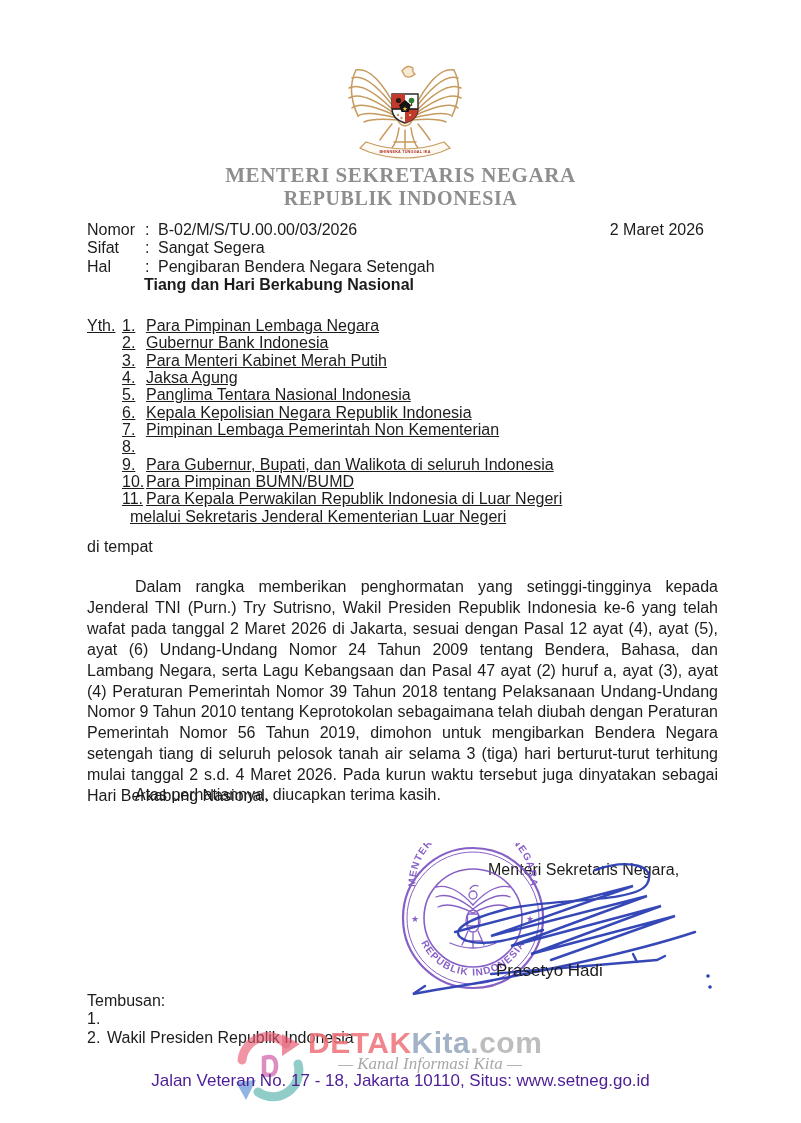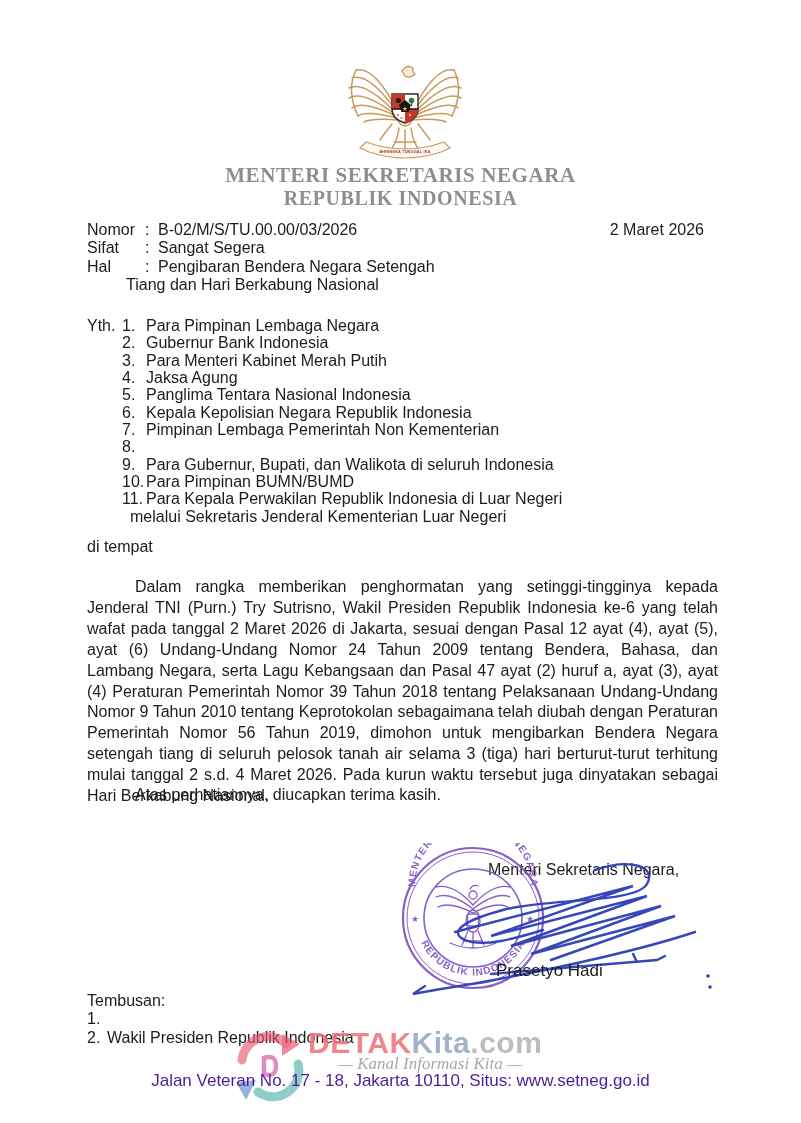--- a/index.html
+++ b/index.html
@@ -15,25 +15,25 @@
     font-family:"Liberation Serif","DejaVu Serif",serif; font-weight:bold;
     color:#8e8e8e; }
   .org-line1 { font-size:21px; line-height:24px; letter-spacing:0.6px; }
   .org-line2 { font-size:20px; line-height:23px; letter-spacing:0.6px; }
 
   
   .meta { top:221px; left:87px; width:631px; font-size:16px; line-height:18.4px; }
   .meta-row { display:flex; }
   .meta-label { width:58px; flex:none; }
   .meta-sep { width:13px; flex:none; }
-  .meta-cont { margin-left:39px; }
+  .meta-cont { margin-left:57px;font-weight:bold; }
   .meta-date { position:absolute; top:0; right:14px; }
 
   
-  .recipients { top:317px; left:87px; font-size:16px; line-height:17.35px; }
+  .recipients { top:317px; left:87px; font-size:16px; line-height:17.35px;text-decoration:underline; }
   .recip-wrap { display:flex; }
   .salutation { width:35px; flex:none; }
   .recip-row { display:flex; }
   .recip-num { width:24px; flex:none; }
   .recip-cont { margin-left:8px; }
   .di-tempat { top:538px; left:87px; font-size:16px; }
 
   
   .para1 { top:577px; left:87px; width:631px; font-size:16px; line-height:20.9px;
     text-align:justify; text-indent:48px; }

